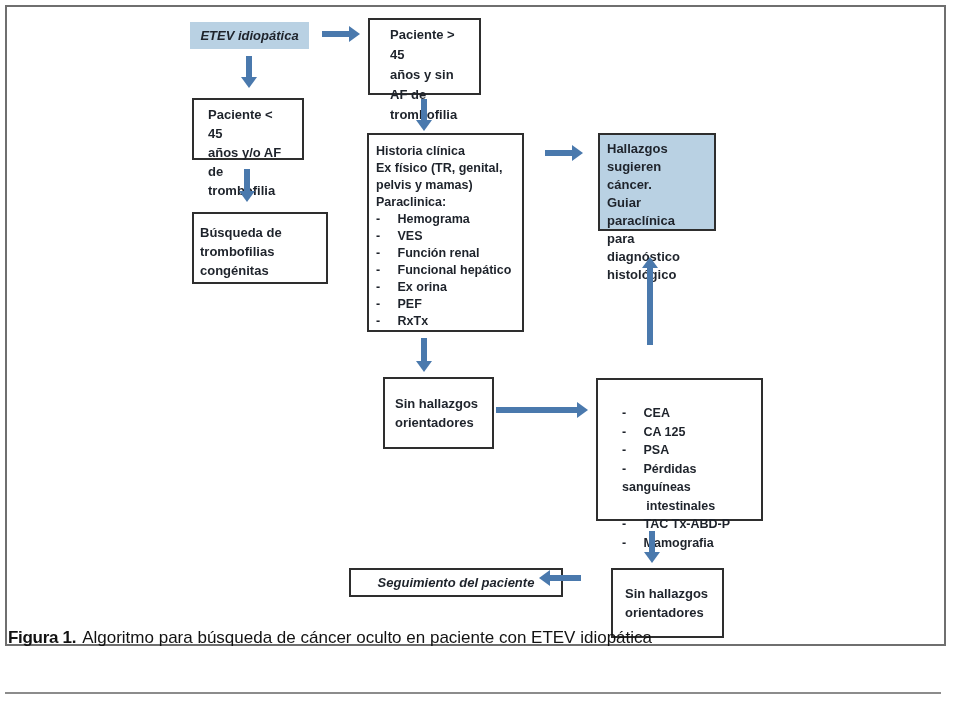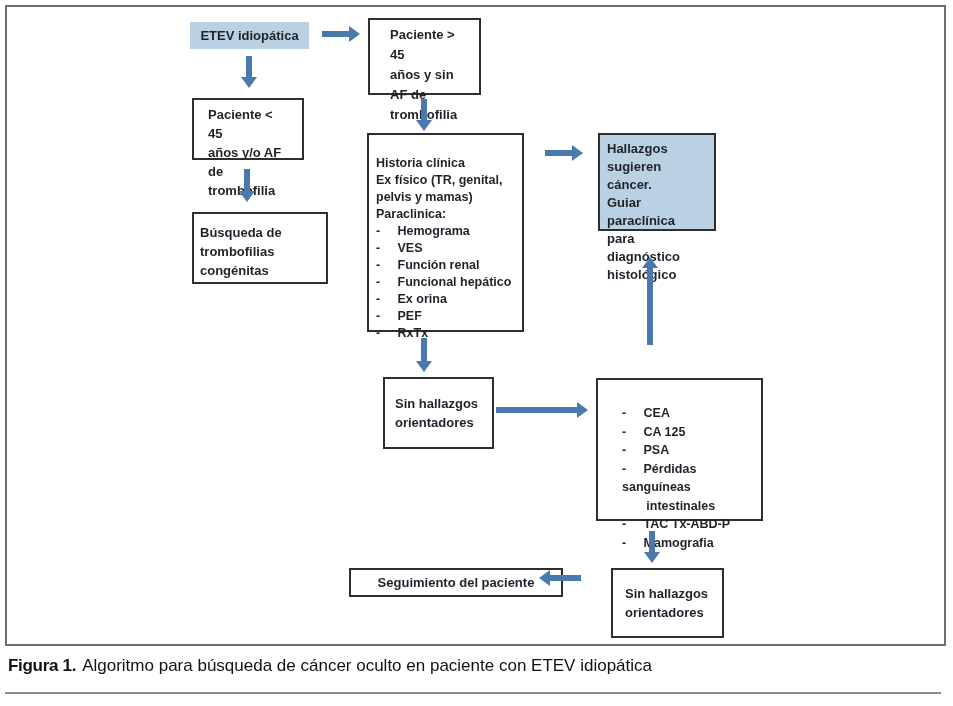--- a/index.html
+++ b/index.html
@@ -12,47 +12,47 @@
     border:2px solid var(--outer-border,#6f6f6f);box-sizing:border-box;background:#ffffff;
   }
   .node{
     position:absolute;box-sizing:border-box;
     font-size:13px;font-weight:bold;line-height:19px;
     white-space:pre-wrap;color:var(--text,#1e232b);
   }
   .bordered{border:2px solid var(--box-border,#2e2e2e);background:#ffffff;}
   .bluefill{background:var(--box-fill,#b9d1e3);}
   .vcenter{display:flex;flex-direction:column;justify-content:center;margin-left:16px;}
-  .hcenter{display:flex;align-items:center;justify-content:center;text-align:center;padding:4px;}
+  .hcenter{display:flex;align-items:center;justify-content:center;text-align:center;padding:4px;font-style:italic;}
 
   #n-etev{left:190px;top:22px;width:119px;height:27px;}
   #n-p45{left:368px;top:18px;width:113px;height:77px;padding:5px 20px;line-height:20px;}
   #n-p45m{left:192px;top:98px;width:112px;height:62px;padding:5px 14px;}
   #n-busq{left:192px;top:212px;width:136px;height:72px;padding:9px 6px;}
-  #n-hist{left:367px;top:133px;width:157px;height:199px;padding:20px 7px;line-height:17px;font-size:12.5px;}
+  #n-hist{left:367px;top:133px;width:157px;height:199px;padding:8px 7px;line-height:17px;font-size:12.5px;}
   #n-hall{left:598px;top:133px;width:118px;height:98px;padding:5px 7px;line-height:18px;}
   #n-sin1{left:367px;top:377px;width:111px;height:72px;padding:0 10px;}
   #n-cea{left:596px;top:378px;width:167px;height:143px;padding:24px;line-height:18.5px;font-size:12.5px;}
   #n-sin2{left:595px;top:568px;width:113px;height:70px;padding:0 12px;}
   #n-seg{left:349px;top:568px;width:214px;height:29px;}
 
   
   .ar{position:absolute;}
   .ar .sh{position:absolute;background:var(--arrow,#4a79ad);}
   .ar .hd{position:absolute;width:0;height:0;}
   .ar-right .sh{left:0;top:5px;height:6px;}
   .ar-right .hd{right:0;top:0;border-top:8px solid transparent;border-bottom:8px solid transparent;border-left:11px solid var(--arrow,#4a79ad);}
   .ar-left .sh{right:0;top:5px;height:6px;}
   .ar-left .hd{left:0;top:0;border-top:8px solid transparent;border-bottom:8px solid transparent;border-right:11px solid var(--arrow,#4a79ad);}
   .ar-down .sh{top:0;left:5px;width:6px;}
   .ar-down .hd{bottom:0;left:0;border-left:8px solid transparent;border-right:8px solid transparent;border-top:11px solid var(--arrow,#4a79ad);}
   .ar-up .sh{bottom:0;left:5px;width:6px;}
   .ar-up .hd{top:0;left:0;border-left:8px solid transparent;border-right:8px solid transparent;border-bottom:11px solid var(--arrow,#4a79ad);}
 
-  .caption{position:absolute;left:8px;top:656px;font-size:17px;color:#121212;white-space:nowrap;}
+  .caption{position:absolute;left:8px;top:628px;font-size:17px;color:#121212;white-space:nowrap;}
   .caption .cap-label{font-weight:bold;letter-spacing:-0.3px;margin-right:6px;}
   .rule{position:absolute;left:5px;top:692px;width:936px;border-top:2px solid var(--rule,#8c8c8c);}
 </style>
 </head>
 <body>
 
 <div class="frame"></div>
 
 <div class="node bluefill hcenter" id="n-etev">ETEV idiopática</div>
 <div class="node bordered" id="n-p45">Paciente &gt; 45

